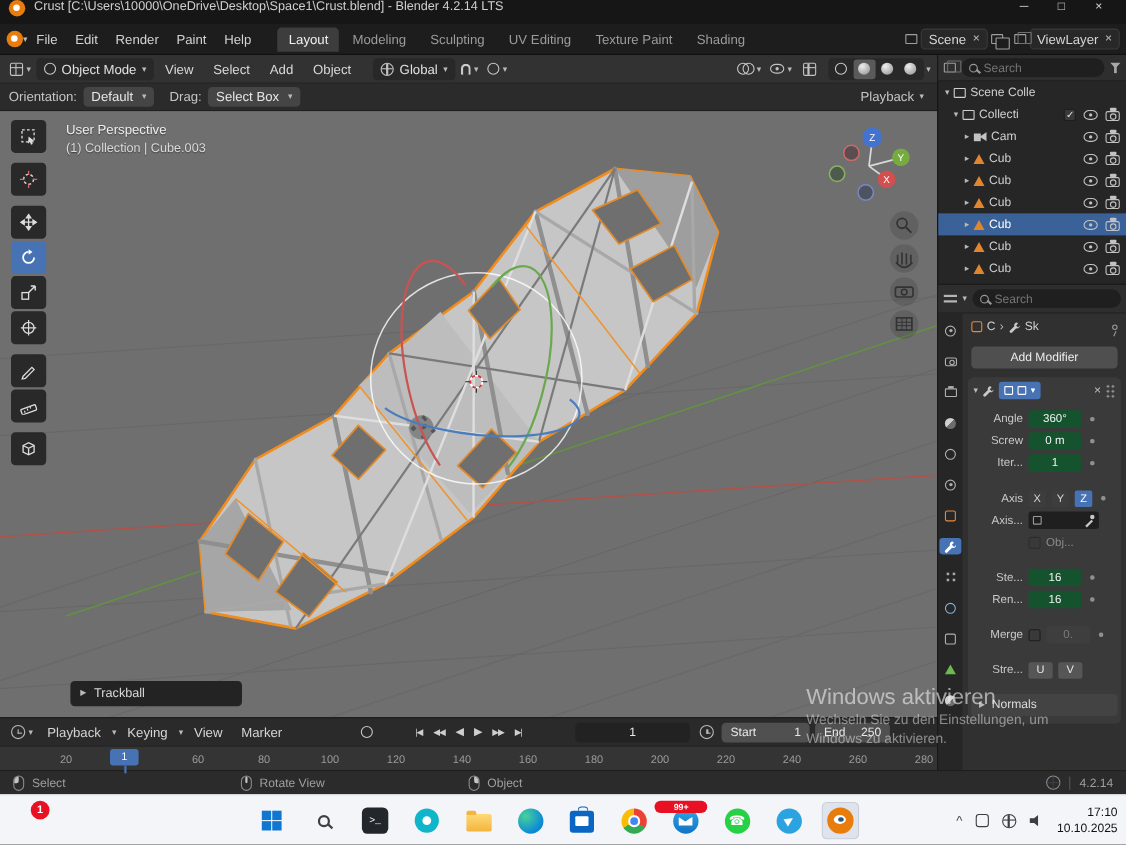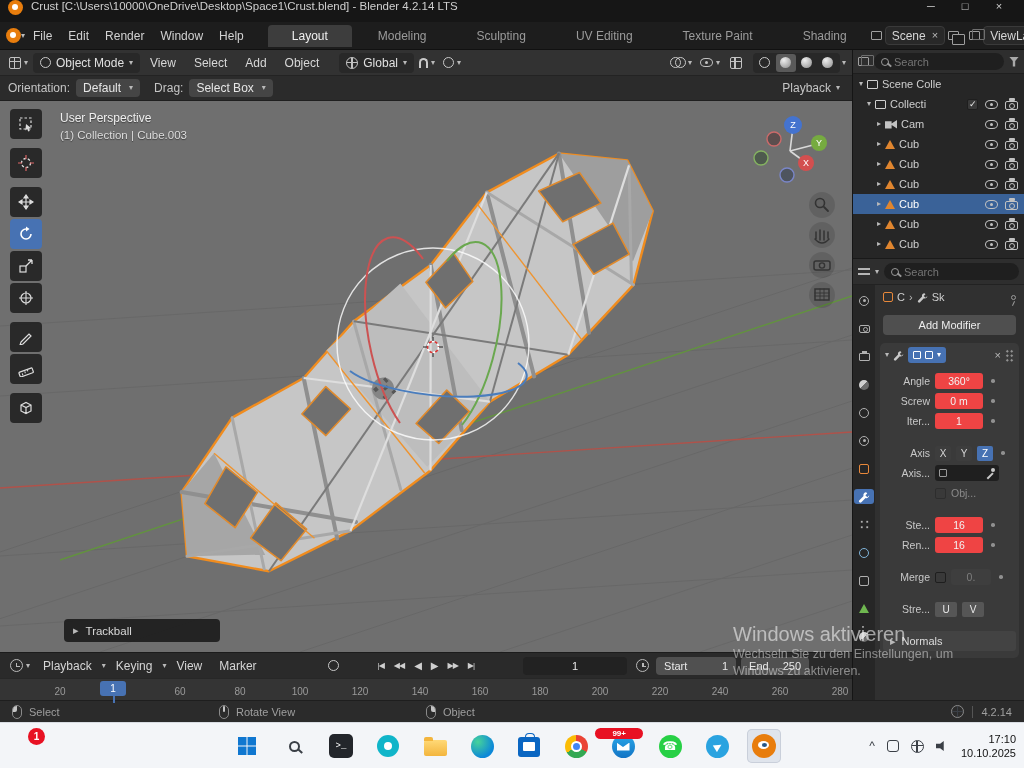--- a/index.html
+++ b/index.html
@@ -14,21 +14,21 @@
   #titlebar{position:absolute;left:0;top:0;width:1024px;height:22px;background:#161616;display:flex;align-items:flex-start;gap:8px;padding:0 8px;font-size:11.5px;color:#cfcfcf}
   .blogo{width:15px;height:15px;border-radius:50%;background:#e87d0d;position:relative;flex:none}
   .blogo::after{content:"";position:absolute;left:4px;top:4px;width:6px;height:6px;border-radius:50%;background:#fff}
   #winbtns{margin-left:auto;display:flex}
   .winbtn{width:34px;text-align:center;color:#cfcfcf;font-size:11px;cursor:default}
 
   
   #topbar{position:absolute;left:0;top:22px;width:1024px;height:28px;background:#1d1d1d;border-bottom:1px solid #111;display:flex;align-items:center;padding:0 6px}
   .menu-item{padding:3px 8px;color:#d2d2d2;border-radius:3px}
   .ws-tabs{display:flex;align-items:center;margin-left:16px;gap:2px}
-  .ws-tab{padding:4px 24px;color:#9b9b9b;border-radius:4px 4px 0 0;white-space:nowrap}
+  .ws-tab{padding:4px 10px;color:#9b9b9b;border-radius:4px 4px 0 0;white-space:nowrap}
   .ws-tab.active{background:#3d3d3d;color:#f0f0f0}
   .id-widget{display:flex;align-items:center;gap:3px;margin-left:10px}
   .id-pill{display:flex;align-items:center;gap:6px;background:#282828;border:1px solid #3a3a3a;border-radius:4px;height:19px;padding:0 6px;color:#d6d6d6}
   .mini-ic{width:11px;height:9px;border:1.2px solid #9f9f9f;border-radius:1px;position:relative;flex:none}
   .mini-ic.layers::after{content:"";position:absolute;left:2px;top:-3px;width:11px;height:9px;border:1.2px solid #6f6f6f;border-radius:1px}
   .mini-ic.copy::after{content:"";position:absolute;left:3px;top:2px;width:11px;height:9px;border:1.2px solid #9f9f9f;background:#1d1d1d;border-radius:1px}
 
   
   #vheader{position:absolute;left:0;top:50px;width:852px;height:26px;background:#323232;border-bottom:1px solid #232323;display:flex;align-items:center;gap:2px;padding:0 6px}
   .hdr-pill{display:flex;align-items:center;gap:5px;background:#282828;border-radius:4px;height:20px;padding:0 7px;color:#e0e0e0}
@@ -139,21 +139,21 @@
   #breadcrumb{height:24px;display:flex;align-items:center;gap:4px;padding:0 4px;color:#cfcfcf;font-size:11px}
   #add-mod{height:20px;margin:6px 4px 8px;background:#4f4f4f;border-radius:4px;display:flex;align-items:center;justify-content:center;color:#ececec;font-size:11px}
   #mod-panel{background:#3a3a3a;border-radius:5px;margin:0 1px;padding-bottom:7px}
   #mod-head{height:24px;display:flex;align-items:center;gap:4px;padding:0 5px}
   .blue-pill{display:flex;align-items:center;gap:4px;background:#4772b3;border-radius:3px;height:16px;padding:0 5px}
   .wicon{width:8px;height:8px;border:1.1px solid #fff;border-radius:1px}
   .prow{height:20px;display:flex;align-items:center;gap:5px;padding:0 5px 0 4px}
   .prow.gap{margin-top:12px}
   .plabel{width:46px;text-align:right;color:#c8c8c8;font-size:10.5px;white-space:nowrap;flex:none}
   .plabel.dim{color:#8a8a8a}
-  .pval{width:48px;height:16px;background:#ef4444;border-radius:3px;text-align:center;line-height:16px;color:#f2f2f2;font-size:10.5px;flex:none}
+  .pval{width:48px;height:16px;background:#14532d;border-radius:3px;text-align:center;line-height:16px;color:#f2f2f2;font-size:10.5px;flex:none}
   .pval.dim{background:#3e3e3e;color:#7d7d7d;width:40px}
   .pdot{width:3.5px;height:3.5px;background:#909090;border-radius:50%;margin-left:3px;flex:none}
   .axbtn{width:16px;height:15px;background:#3d3d3d;border-radius:2px;color:#d5d5d5;font-size:10px;display:flex;align-items:center;justify-content:center;flex:none}
   .axbtn.active{background:#4772b3;color:#fff}
   .objfield{width:64px;height:16px;background:#1f1f1f;border-radius:3px;display:flex;align-items:center;gap:4px;padding:0 4px;flex:none}
   .uvbtn{width:22px;height:15px;background:#565656;border-radius:2px;color:#e8e8e8;font-size:10px;display:flex;align-items:center;justify-content:center;flex:none}
   #normals{height:20px;margin:12px 3px 0;background:#434343;border-radius:3px;display:flex;align-items:center;gap:6px;padding:0 7px;color:#dcdcdc;font-size:11px}
 
   
   #statusbar{position:absolute;left:0;top:700px;width:1024px;height:22px;background:#2b2b2b;border-top:1px solid #1e1e1e;display:flex;align-items:center;padding:0 12px;color:#9f9f9f;font-size:11px}
@@ -220,21 +220,21 @@
     <span class="winbtn">×</span>
   </div>
 </div>
 
 <div id="topbar">
   <span class="blogo"></span>
   <span class="glyph">▾</span>
   <span class="menu-item">File</span>
   <span class="menu-item">Edit</span>
   <span class="menu-item">Render</span>
-  <span class="menu-item">Window</span>
+  <span class="menu-item">Paint</span>
   <span class="menu-item">Help</span>
   <div class="ws-tabs">
     <span class="ws-tab active">Layout</span>
     <span class="ws-tab">Modeling</span>
     <span class="ws-tab">Sculpting</span>
     <span class="ws-tab">UV Editing</span>
     <span class="ws-tab">Texture Paint</span>
     <span class="ws-tab">Shading</span>
   </div>
   <div class="id-widget" style="margin-left:auto">

